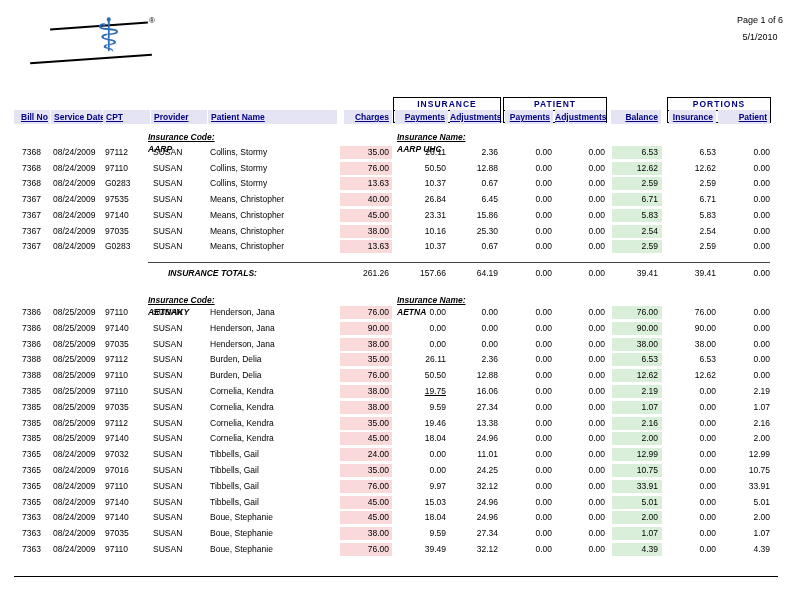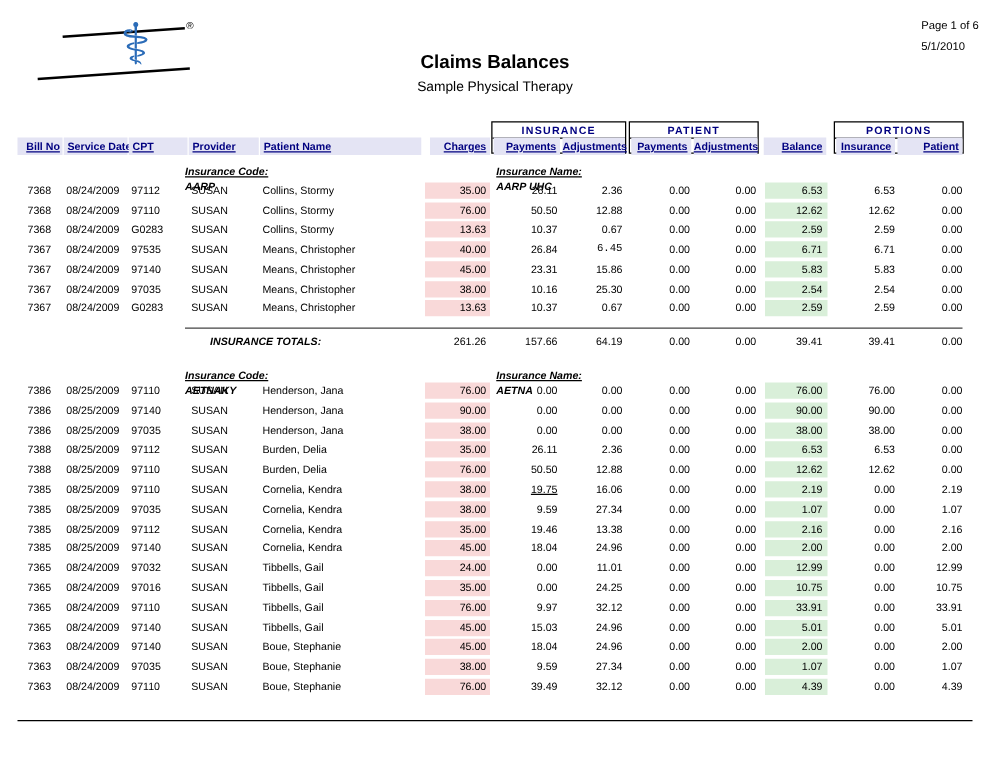--- a/index.html
+++ b/index.html
@@ -4,21 +4,21 @@
 <style>
   :root{
     --header-bg:#e4e4f4; --charges-bg:#f9d9d9; --balance-bg:#d9efd9;
     --header-text:#000080; --logo-blue:#2b6cb8;
   }
   html,body{margin:0;padding:0;}
   body{width:792px;height:612px;background:#ffffff;font-family:"Liberation Sans",sans-serif;color:#000;}
   .page{position:relative;width:792px;height:612px;overflow:hidden;}
 
   
-  .meta{position:absolute;right:9px;top:12px;text-align:left;font-size:9px;line-height:17px;}
+  .meta{position:absolute;right:9px;top:12px;text-align:center;font-size:9px;line-height:17px;}
   .title{position:absolute;left:0;right:0;top:41px;text-align:center;font-size:15px;font-weight:bold;}
   .subtitle{position:absolute;left:0;right:0;top:64px;text-align:center;font-size:11px;}
   .address{position:absolute;left:0;right:0;top:80px;text-align:center;font-size:8.5px;}
 
   
   .logo{position:absolute;left:30px;top:15px;width:128px;height:52px;}
   .logo .txt{position:absolute;left:2px;top:12px;font-family:"Liberation Serif",serif;font-weight:bold;font-style:italic;font-size:24px;letter-spacing:-1px;z-index:1;}
   .logo .rule-top{position:absolute;left:20px;top:10px;width:98px;height:2px;background:#000;transform:rotate(-4deg);}
   .logo .rule-bot{position:absolute;left:0px;top:43px;width:122px;height:2px;background:#000;transform:rotate(-4deg);}
   .logo .cad{position:absolute;left:66px;top:-10px;font-size:46px;line-height:60px;color:var(--logo-blue);z-index:2;font-family:"DejaVu Sans",sans-serif;}
@@ -69,22 +69,20 @@
     <div>5/1/2010</div>
   </div>
 
   <div class="logo">
     <div class="rule-top"></div>
     <span class="cad">⚕</span>
     <span class="reg">®</span>
     <div class="rule-bot"></div>
   </div>
 
-  <div class="title">Claims Balances</div>
-  <div class="subtitle">Sample Physical Therapy</div>
 
   <div class="gbox" style="left:393px;width:108px;">
     <div class="gtitle">INSURANCE</div>
   </div>
   <div class="gbox" style="left:503px;width:104px;">
     <div class="gtitle">PATIENT</div>
   </div>
   <div class="gbox" style="left:667px;width:104px;">
     <div class="gtitle">PORTIONS</div>
   </div>
@@ -152,21 +150,21 @@
         <div class="cell c12 num" style="top: 0px;">0.00</div>
       </div>
       <div class="row" style="top: 193px;">
         <div class="cell c0" style="top: 0px;">7367</div>
         <div class="cell c1" style="top: 0px;">08/24/2009</div>
         <div class="cell c2" style="top: 0px;">97535</div>
         <div class="cell c3" style="top: 0px;">SUSAN</div>
         <div class="cell c4" style="top: 0px;">Means, Christopher</div>
         <div class="cell c5 num" style="top: 0px;">40.00</div>
         <div class="cell c6 num" style="top: 0px;">26.84</div>
-        <div class="cell c7 num" style="top: 0px; font-family: Liberation Mono, monospace;">6.45</div>
+        <div class="cell c7 num" style="top: 0px;">6.45</div>
         <div class="cell c8 num" style="top: 0px;">0.00</div>
         <div class="cell c9 num" style="top: 0px;">0.00</div>
         <div class="cell c10 num" style="top: 0px;">6.71</div>
         <div class="cell c11 num" style="top: 0px;">6.71</div>
         <div class="cell c12 num" style="top: 0px;">0.00</div>
       </div>
       <div class="row" style="top: 209px;">
         <div class="cell c0" style="top: 0px;">7367</div>
         <div class="cell c1" style="top: 0px;">08/24/2009</div>
         <div class="cell c2" style="top: 0px;">97140</div>

